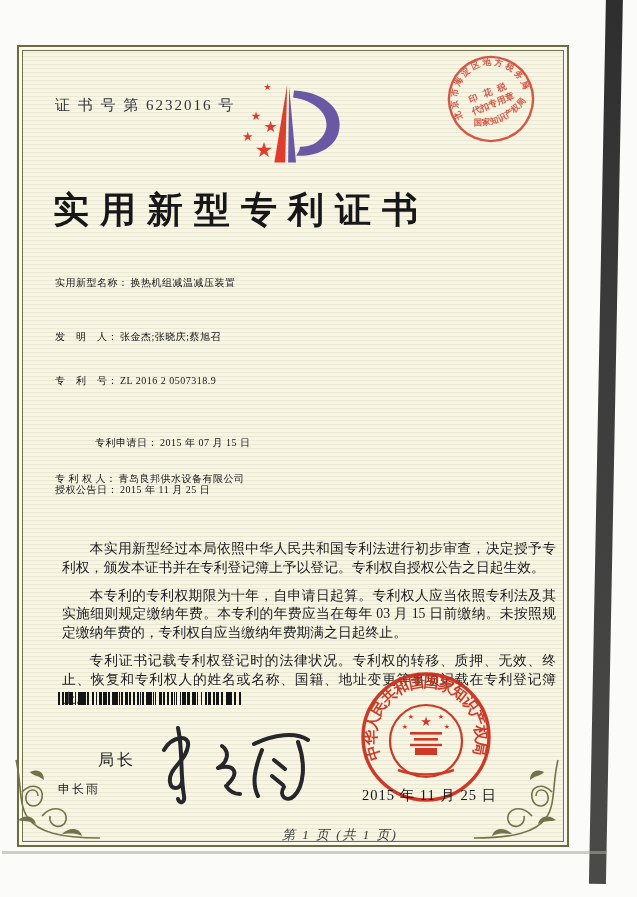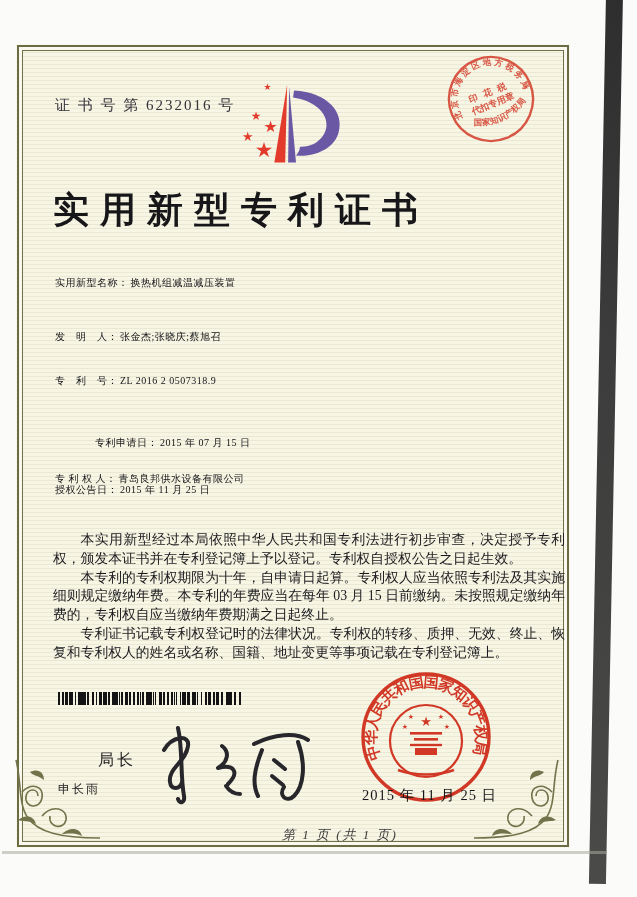--- a/index.html
+++ b/index.html
@@ -46,21 +46,21 @@
   .field{left:55px;font-size:10px;letter-spacing:.5px;color:#141418;white-space:nowrap;}
   .f1{top:276px;} .f2{top:330px;} .f3{top:374px;}
   .f4{top:436px;margin-left:40px;} .f5{top:444px;margin-top:28px;} .f6{top:483px;}
   .field .lbl{color:#141418;}
   .field .val{margin-left:2px;}
 
   .body-text{
     left:53px;top:531px;width:512px;
     font-size:13.8px;line-height:18.8px;text-align:justify;color:#1b1b1f;
   }
-  .body-text p{margin:0;text-indent:2em;font-family:Liberation Serif, serif;}
+  .body-text p{margin:9px;text-indent:2em;font-family:Liberation Serif, serif;}
 
   .barcode{
     left:58px;top:692px;width:183px;height:13px;
     background-image:
       repeating-linear-gradient(90deg,#141414 0 1.6px,rgba(0,0,0,0) 1.6px 4.2px),
       repeating-linear-gradient(90deg,#141414 0 1px,rgba(0,0,0,0) 1px 6.8px),
       repeating-linear-gradient(90deg,#141414 0 2.4px,rgba(0,0,0,0) 2.4px 11.3px);
   }
 
   .director-title{left:58px;top:750px;font-size:16px;letter-spacing:3px;color:#222;margin-left:40px;}

